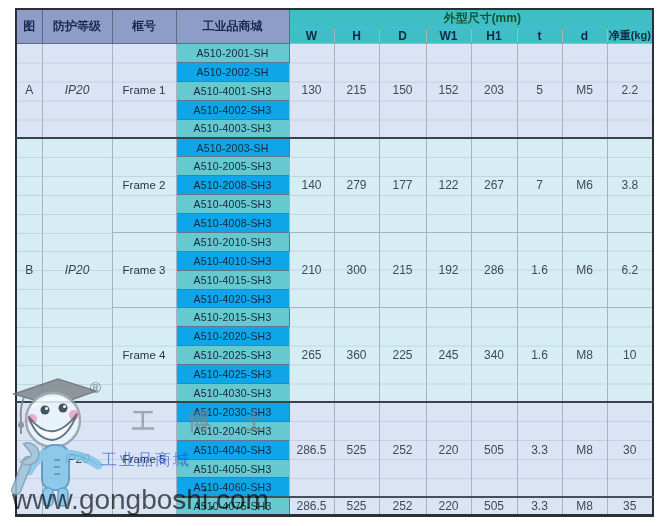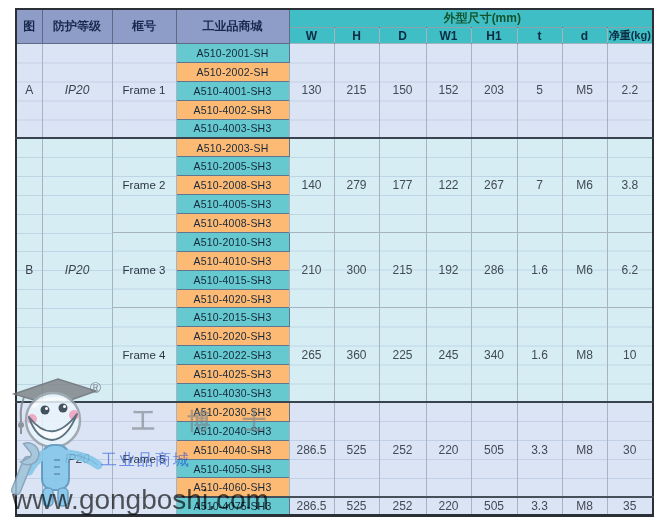--- a/index.html
+++ b/index.html
@@ -39,21 +39,21 @@
   
   tbody tr { height:18.9px; }
   .spec td {
     border:1px solid #a7b3c1; color:#454e59; font-size:12px;
   }
   td.m-cell {
     font-size:10.5px; letter-spacing:.2px; color:#15273a;
     border:1px solid #5e7690;
   }
   td.m-teal { background:#65c9cf;margin-top:44px; }
-  td.m-blue { background:#fdba74;margin-left:16px; }
+  td.m-blue { background:#0ea5e9;margin-left:16px; }
 
   td.cell-a { background:#dbe4f4; }
   td.cell-b { background:#d6edf3; }
   td.striped {
     background-image:repeating-linear-gradient(
       to bottom, transparent 0 17.9px, rgba(130,155,190,.28) 17.9px 18.9px);
   }
   td.col-fig   { font-size:12px; color:#3a434e; }
   td.col-prot  { font-size:12px; color:#3a434e;font-style:italic; }
   td.col-frame { font-size:11.5px; color:#2c3744; }
@@ -204,21 +204,21 @@
           <td rowspan="5" class="col-val cell-b striped">245</td>
           <td rowspan="5" class="col-val cell-b striped">340</td>
           <td rowspan="5" class="col-val cell-b striped">1.6</td>
           <td rowspan="5" class="col-val cell-b striped">M8</td>
           <td rowspan="5" class="col-val cell-b striped">10</td>
         </tr>
         <tr>
           <td class="m-cell m-blue">A510-2020-SH3</td>
         </tr>
         <tr>
-          <td class="m-cell m-teal">A510-2022-SH3</td>
+          <td class="m-cell m-teal">A510-2025-SH3</td>
         </tr>
         <tr>
           <td class="m-cell m-blue">A510-4025-SH3</td>
         </tr>
         <tr>
           <td class="m-cell m-teal">A510-4030-SH3</td>
         </tr>
         <tr class="grp">
           <td rowspan="6" class="col-fig cell-a striped"></td>
           <td rowspan="6" class="col-prot cell-a striped">IP20</td>

